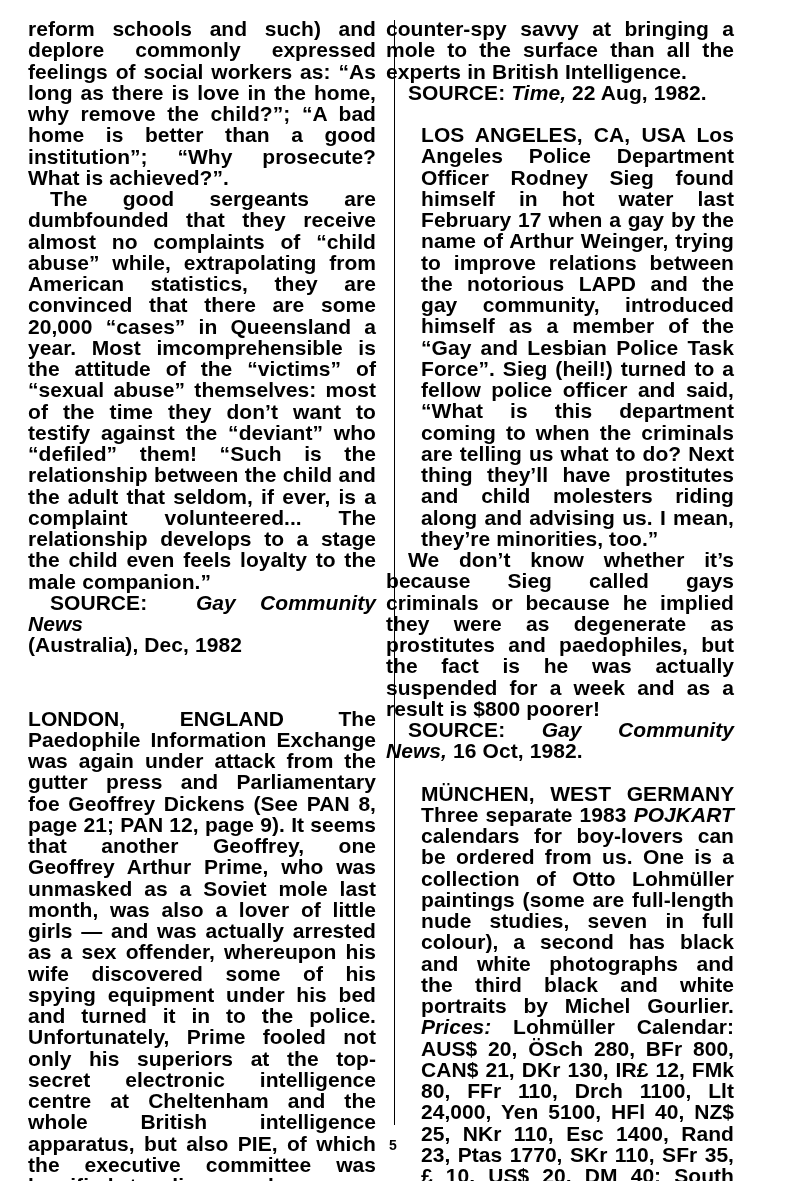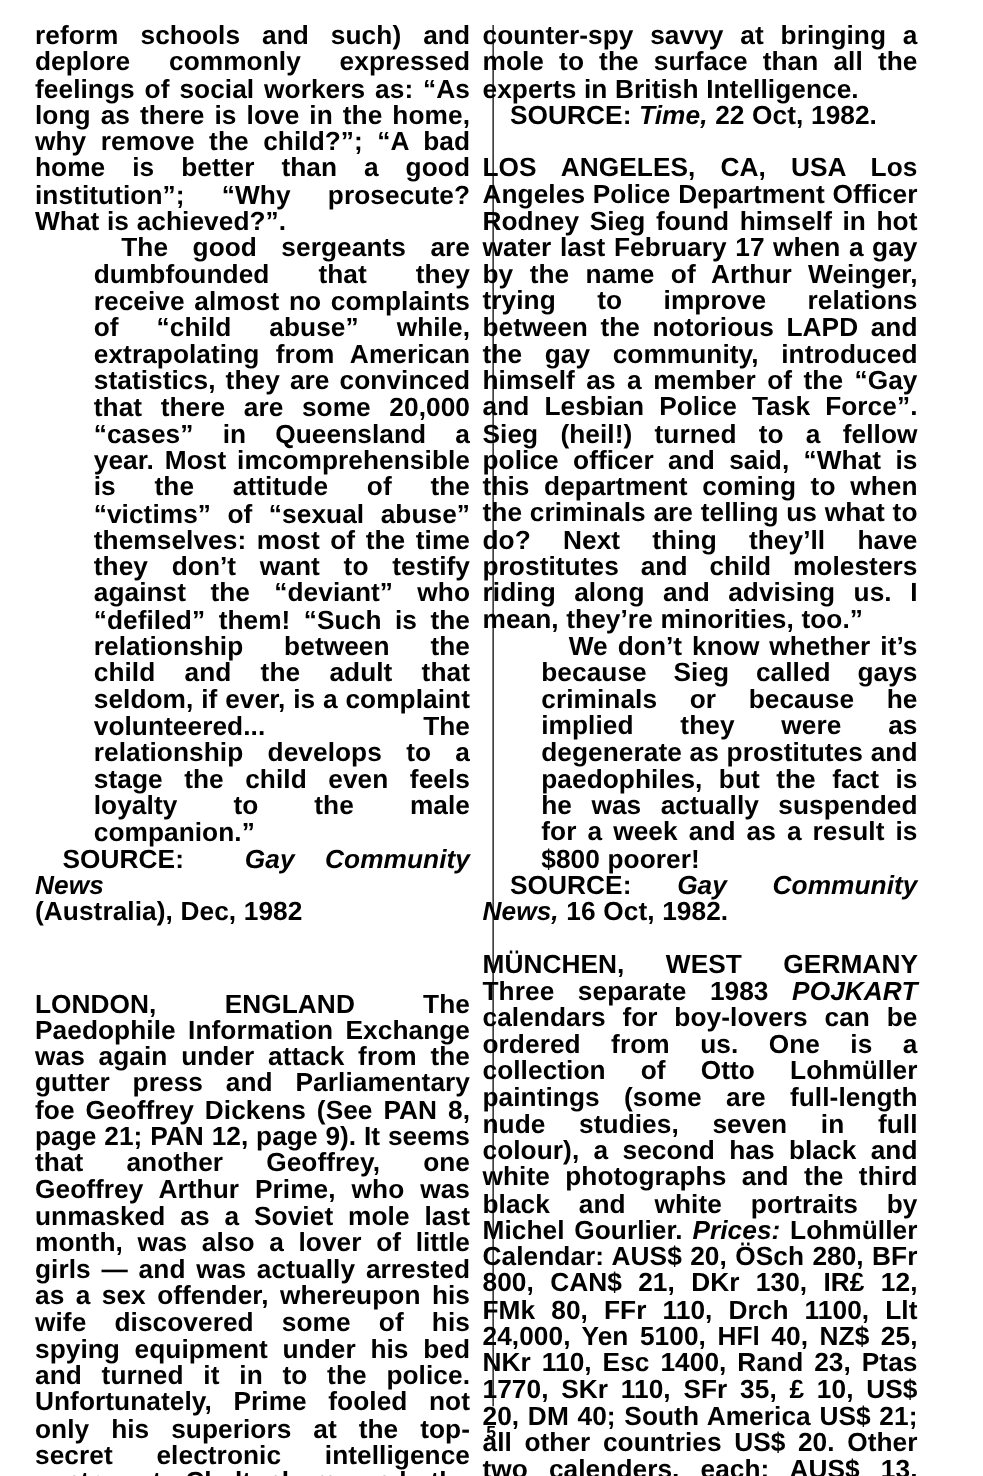--- a/index.html
+++ b/index.html
@@ -56,24 +56,24 @@
     font-weight: bold;
     text-align: justify;
     text-justify: inter-word;
     letter-spacing: 0.05px;
     word-spacing: 0.2px;
     -webkit-hyphens: none;
     hyphens: none;
   }
 
   
-  p.indent { text-indent: 22px; margin-left: 47px; }
+  p.indent { text-indent: 22px; }
 
   
-  p.item-gap { margin-top: 21px; }
+  p.item-gap { margin-top: 21px; margin-left: 35px; }
   p.big-gap  { margin-top: 52px; }
 
   
   p.source { text-indent: 22px; }
 
   em.title {
     font-weight: bold;
   }
 
   .pagenum {
@@ -108,21 +108,21 @@
       <p class="para source"><span>SOURCE:</span>&nbsp; <em class="title">Gay Community News</em><br><span>(Australia), Dec, 1982</span></p>
 
       <p class="para big-gap"><span>LONDON, ENGLAND</span> <span>The Paedophile Information Exchange was again under attack from the gutter press and Parliamentary foe Geoffrey Dickens (See PAN 8, page 21; PAN 12, page 9). It seems that another Geoffrey, one Geoffrey Arthur Prime, who was unmasked as a Soviet mole last month, was also a lover of little girls — and was actually arrested as a sex offender, whereupon his wife discovered some of his spying equipment under his bed and turned it in to the police. Unfortunately, Prime fooled not only his superiors at the top-secret electronic intelligence centre at Cheltenham and the whole British intelligence apparatus, but also PIE, of which the executive committee was horrified to discover he was a member. A great “red paed under the bed” panic is currently being orchestrated by the London media and Geoffrey Dickens, who wants to have PIE placed on the same footing as the IRA, in other words, outlawed as an enemy of the state! The leadership of PIE can at least feel complimented at being credited with more</span></p>
 
     </div>
 
     <div class="col col-right">
 
       <p class="para">counter-spy savvy at bringing a mole to the surface than all the experts in British Intelligence.</p>
 
-      <p class="para source"><span>SOURCE:</span> <em class="title">Time,</em> <span>22 Oct, 1982.</span></p>
+      <p class="para source"><span>SOURCE:</span> <em class="title">Time,</em> <span>22 Aug, 1982.</span></p>
 
       <p class="para item-gap"><span>LOS ANGELES, CA, USA</span> <span>Los Angeles Police Department Officer Rodney Sieg found himself in hot water last February 17 when a gay by the name of Arthur Weinger, trying to improve relations between the notorious LAPD and the gay community, introduced himself as a member of the “Gay and Lesbian Police Task Force”. Sieg (heil!) turned to a fellow police officer and said, “What is this department coming to when the criminals are telling us what to do? Next thing they’ll have prostitutes and child molesters riding along and advising us. I mean, they’re minorities, too.”</span></p>
 
       <p class="para indent">We don’t know whether it’s because Sieg called gays criminals or because he implied they were as degenerate as prostitutes and paedophiles, but the fact is he was actually suspended for a week and as a result is $800 poorer!</p>
 
       <p class="para source"><span>SOURCE:</span> <em class="title">Gay Community News,</em> <span>16 Oct, 1982.</span></p>
 
       <p class="para item-gap"><span>MÜNCHEN, WEST GERMANY</span> <span>Three separate 1983 </span><em class="title">POJKART</em><span> calendars for boy-lovers can be ordered from us. One is a collection of Otto Lohmüller paintings (some are full-length nude studies, seven in full colour), a second has black and white photographs and the third black and white portraits by Michel Gourlier. </span><em class="title">Prices:</em><span> Lohmüller Calendar: AUS$ 20, ÖSch 280, BFr 800, CAN$ 21, DKr 130, IR£ 12, FMk 80, FFr 110, Drch 1100, Llt 24,000, Yen 5100, HFl 40, NZ$ 25, NKr 110, Esc 1400, Rand 23, Ptas 1770, SKr 110, SFr 35, £ 10, US$ 20, DM 40; South America US$ 21; all other countries US$ 20. Other two calenders, each: AUS$ 13, ÖSch 195, BFr 580, CAN$ 15, DKr 105, IR£ 8.50, FMk 60, FFr 80, Drch 850, Llt 17,000, Yen 3500, HFl 30, NZ$ 17, NKr 85, Esc 1200, Rand 16, Ptas 1350, SKr 85, SFr 25, £ 6, US$ 12, DM 30; Middle East, Cent. America &amp; N. Africa US$ 12; all other countries US$ 13.</span></p>
 
     </div>

